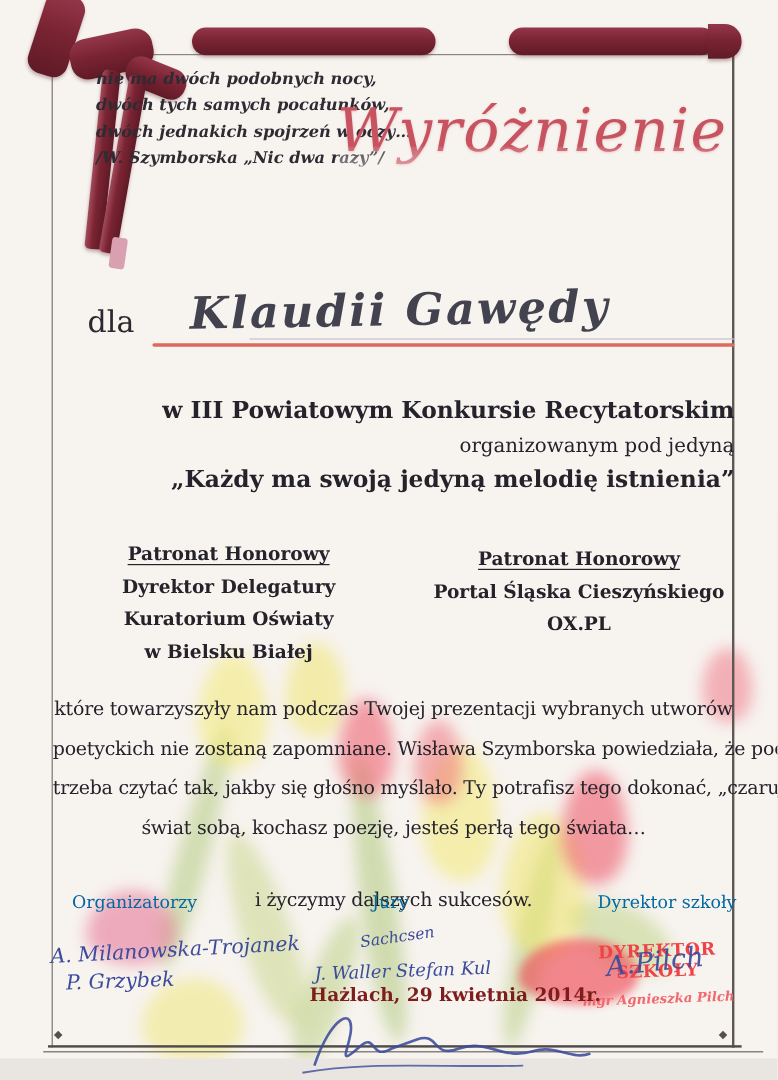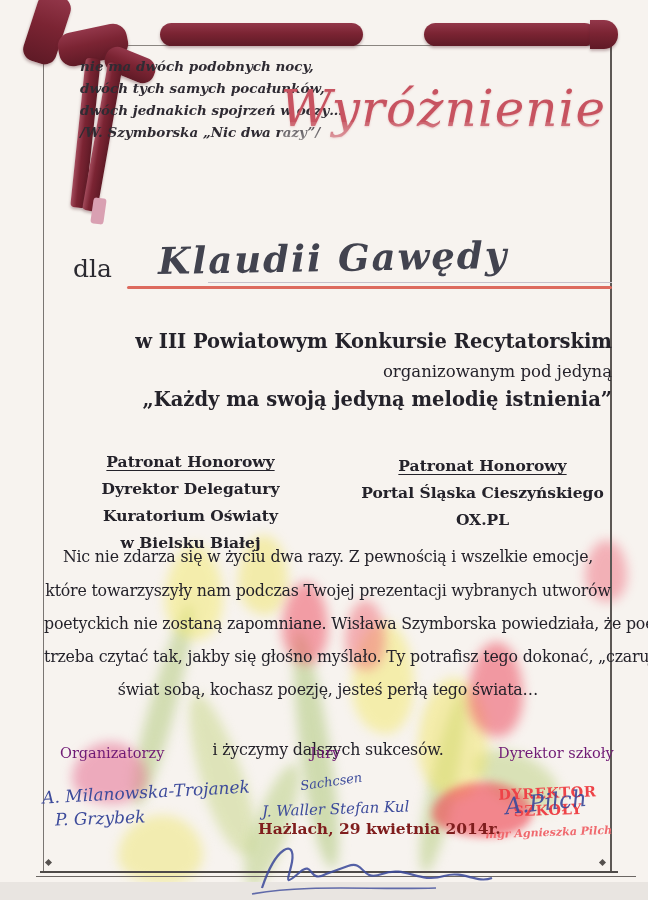--- a/index.html
+++ b/index.html
@@ -52,21 +52,21 @@
   
   .pat{position:absolute;text-align:center;color:#24222a;font-size:15.5px;font-weight:bold;line-height:27px;}
   .pat-l{left:48px;top:448px;width:285px;}
   .pat-r{left:345px;top:452px;width:275px;}
   .pat-head{text-decoration:underline;text-underline-offset:3px;}
 
   
   .bodyline{position:absolute;left:44px;width:568px;text-align:center;font-size:15.8px;color:#24222a;white-space:nowrap;letter-spacing:-0.2px;}
 
   
-  .role{position:absolute;font-size:14.5px;color:#701a75;}
+  .role{position:absolute;font-size:14.5px;color:#0369a1;}
 
   
   .sig{position:absolute;font-style:italic;color:#3d4b9b;white-space:nowrap;}
 
   
   .stamp{position:absolute;left:468px;top:784px;width:160px;text-align:center;transform:rotate(-2deg);}
   .stamp-l1{font-size:14.5px;font-weight:bold;color:#ee4348;letter-spacing:.5px;}
   .stamp-l2{font-size:11px;font-weight:bold;font-style:italic;color:#f0696e;margin-top:8px;}
   .stamp-sig{position:absolute;left:505px;top:789px;font-size:23px;font-style:italic;color:#3d4b9b;transform:rotate(-6deg);opacity:.92;}
 
@@ -150,21 +150,20 @@
     <div class="pat-head">Patronat Honorowy</div>
     <div>Dyrektor Delegatury Kuratorium Oświaty</div>
     <div>w Bielsku Białej</div>
   </div>
   <div class="pat pat-r">
     <div class="pat-head">Patronat Honorowy</div>
     <div>Portal Śląska Cieszyńskiego</div>
     <div>OX.PL</div>
   </div>
 
-  <div class="bodyline" style="top:547px;">Nic nie zdarza się w życiu dwa razy. Z pewnością i wszelkie emocje,</div>
   <div class="bodyline" style="top:581px;">które towarzyszyły nam podczas Twojej prezentacji wybranych utworów</div>
   <div class="bodyline" style="top:614px;">poetyckich nie zostaną zapomniane. Wisława Szymborska powiedziała, że poezję</div>
   <div class="bodyline" style="top:647px;">trzeba czytać tak, jakby się głośno myślało. Ty potrafisz tego dokonać, „czarujesz”</div>
   <div class="bodyline" style="top:680px;">świat sobą,  kochasz poezję, jesteś perłą tego świata…</div>
   <div class="bodyline" style="top:740px;">i życzymy dalszych sukcesów.</div>
 
   <div class="role" style="left:60px;top:745px;">Organizatorzy</div>
   <div class="role" style="left:310px;top:745px;text-align:center;">Jury</div>
   <div class="role" style="left:498px;top:745px;">Dyrektor szkoły</div>
 

